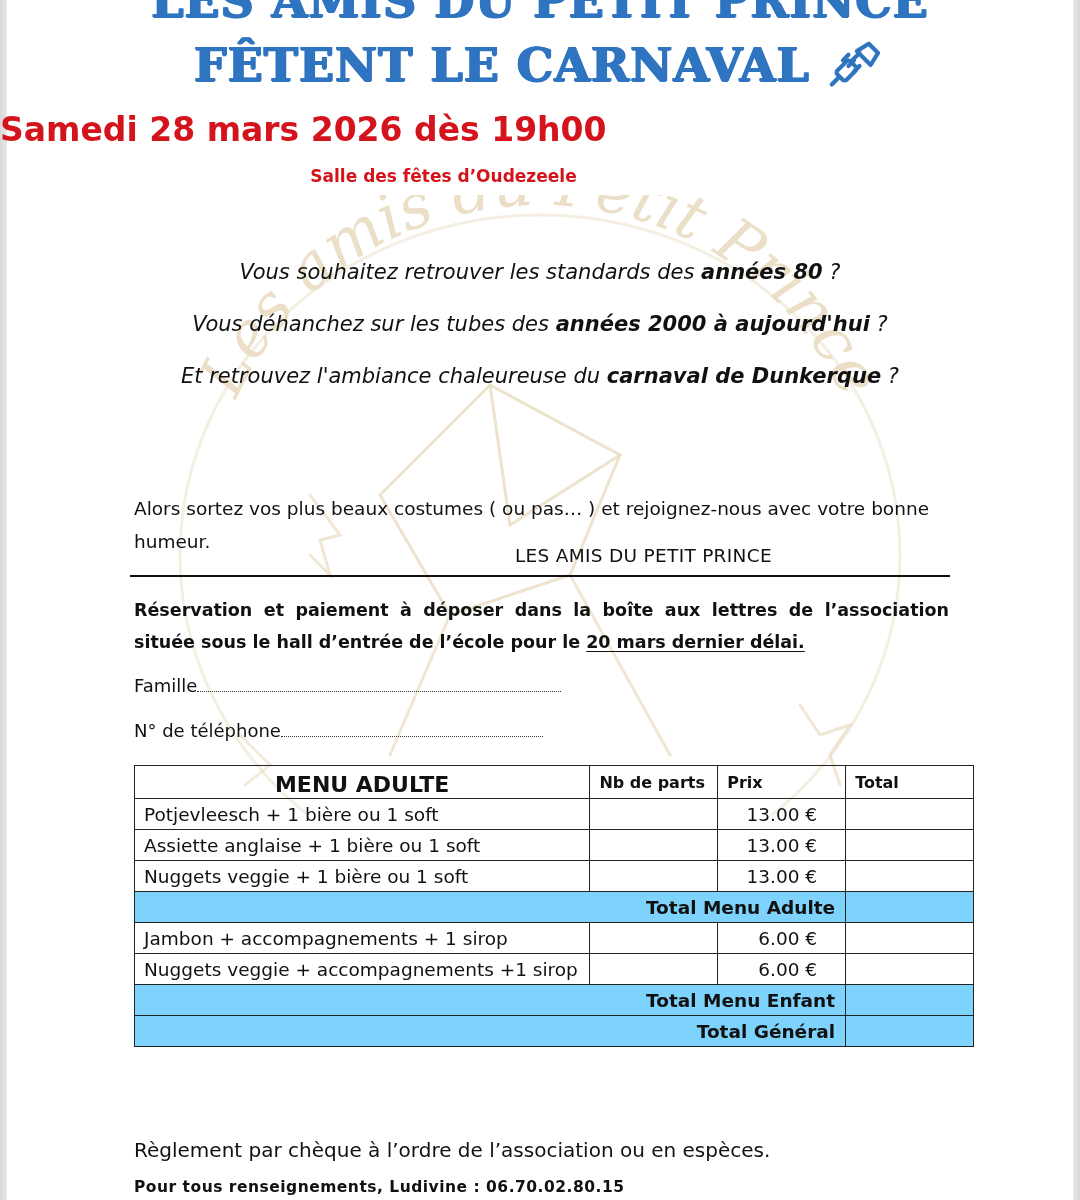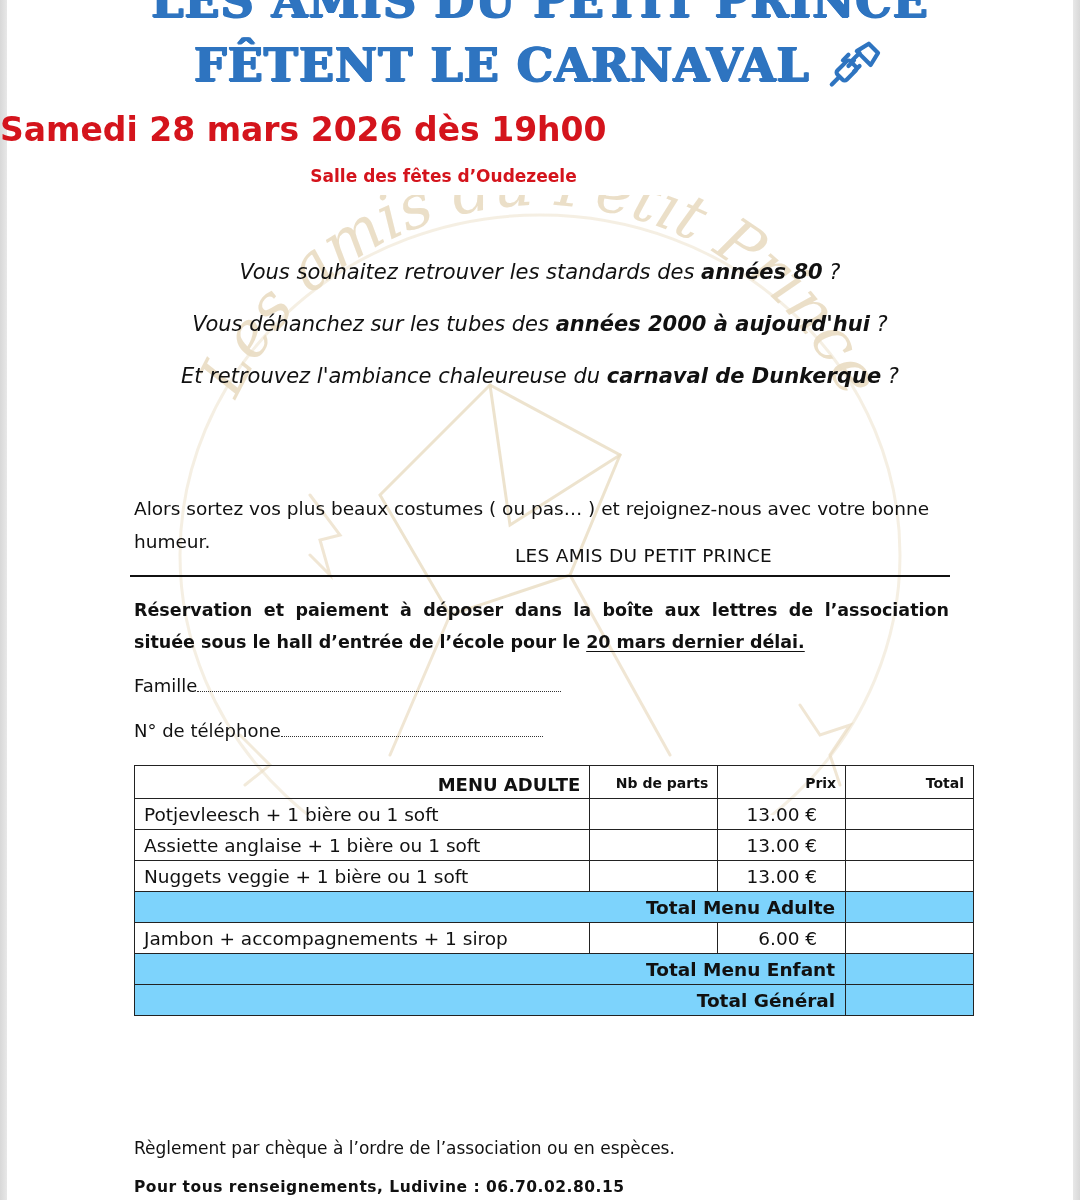--- a/index.html
+++ b/index.html
@@ -44,27 +44,27 @@
   .f-tel { top: 720px; }
   .f-tel .dots { width: 262px; }
 
   table.menu { position: absolute; left: 134px; top: 765px; width: 840px; border-collapse: collapse; font-size: 18.5px; }
   table.menu td { border: 1.5px solid #222; padding: 0 9px; height: 31px; vertical-align: middle; }
   table.menu col.c1 { width: 456px; }
   table.menu col.c2 { width: 128px; }
   table.menu col.c3 { width: 128px; }
   table.menu col.c4 { width: 128px; }
   .hdr td { height: 60px; }
-  .hdr .section { text-align: right; font-weight: bold; font-size: 18px; padding-top: 4px; }
-  .hdr .colh { text-align: right; vertical-align: top; font-weight: bold; font-size: 14px; line-height: 30px; padding-top: 2px; }
+  .hdr .section { text-align: center; font-weight: bold; font-size: 22px; padding-top: 4px; }
+  .hdr .colh { text-align: left; vertical-align: top; font-weight: bold; font-size: 16px; line-height: 30px; padding-top: 2px; }
   .price { text-align: right; padding-right: 28px !important; }
   .gray td { background: #7dd3fc; }
   .gray .lbl { text-align: right; font-weight: bold; padding-right: 10px; }
 
-  .reglement { position: absolute; left: 134px; top: 1138px; font-size: 17px; color: #111; text-align: right; }
+  .reglement { position: absolute; left: 134px; top: 1138px; font-size: 20px; color: #111; text-align: right; }
   .contact { position: absolute; left: 134px; top: 1178px; font-size: 15.5px; font-weight: bold; color: #111; letter-spacing: 0.5px; }
 </style>
 </head>
 <body>
 
 <div class="edge-left"></div>
 <div class="edge-right"></div>
 
 <svg class="watermark" viewBox="0 0 780 620">
   <defs>
@@ -163,20 +163,26 @@
   <tr class="gray">
     <td class="lbl" colspan="3">Total Menu Adulte</td>
     <td></td>
   </tr>
   <tr>
     <td>Jambon + accompagnements + 1 sirop</td>
     <td></td>
     <td class="price">6.00 €</td>
     <td></td>
   </tr>
+  <tr>
+    <td>Nuggets veggie + accompagnements +1 sirop</td>
+    <td></td>
+    <td class="price">6.00 €</td>
+    <td></td>
+  </tr>
   <tr class="gray">
     <td class="lbl" colspan="3">Total Menu Enfant</td>
     <td></td>
   </tr>
   <tr class="gray">
     <td class="lbl" colspan="3">Total Général</td>
     <td></td>
   </tr>
 </tbody>
   </table>

